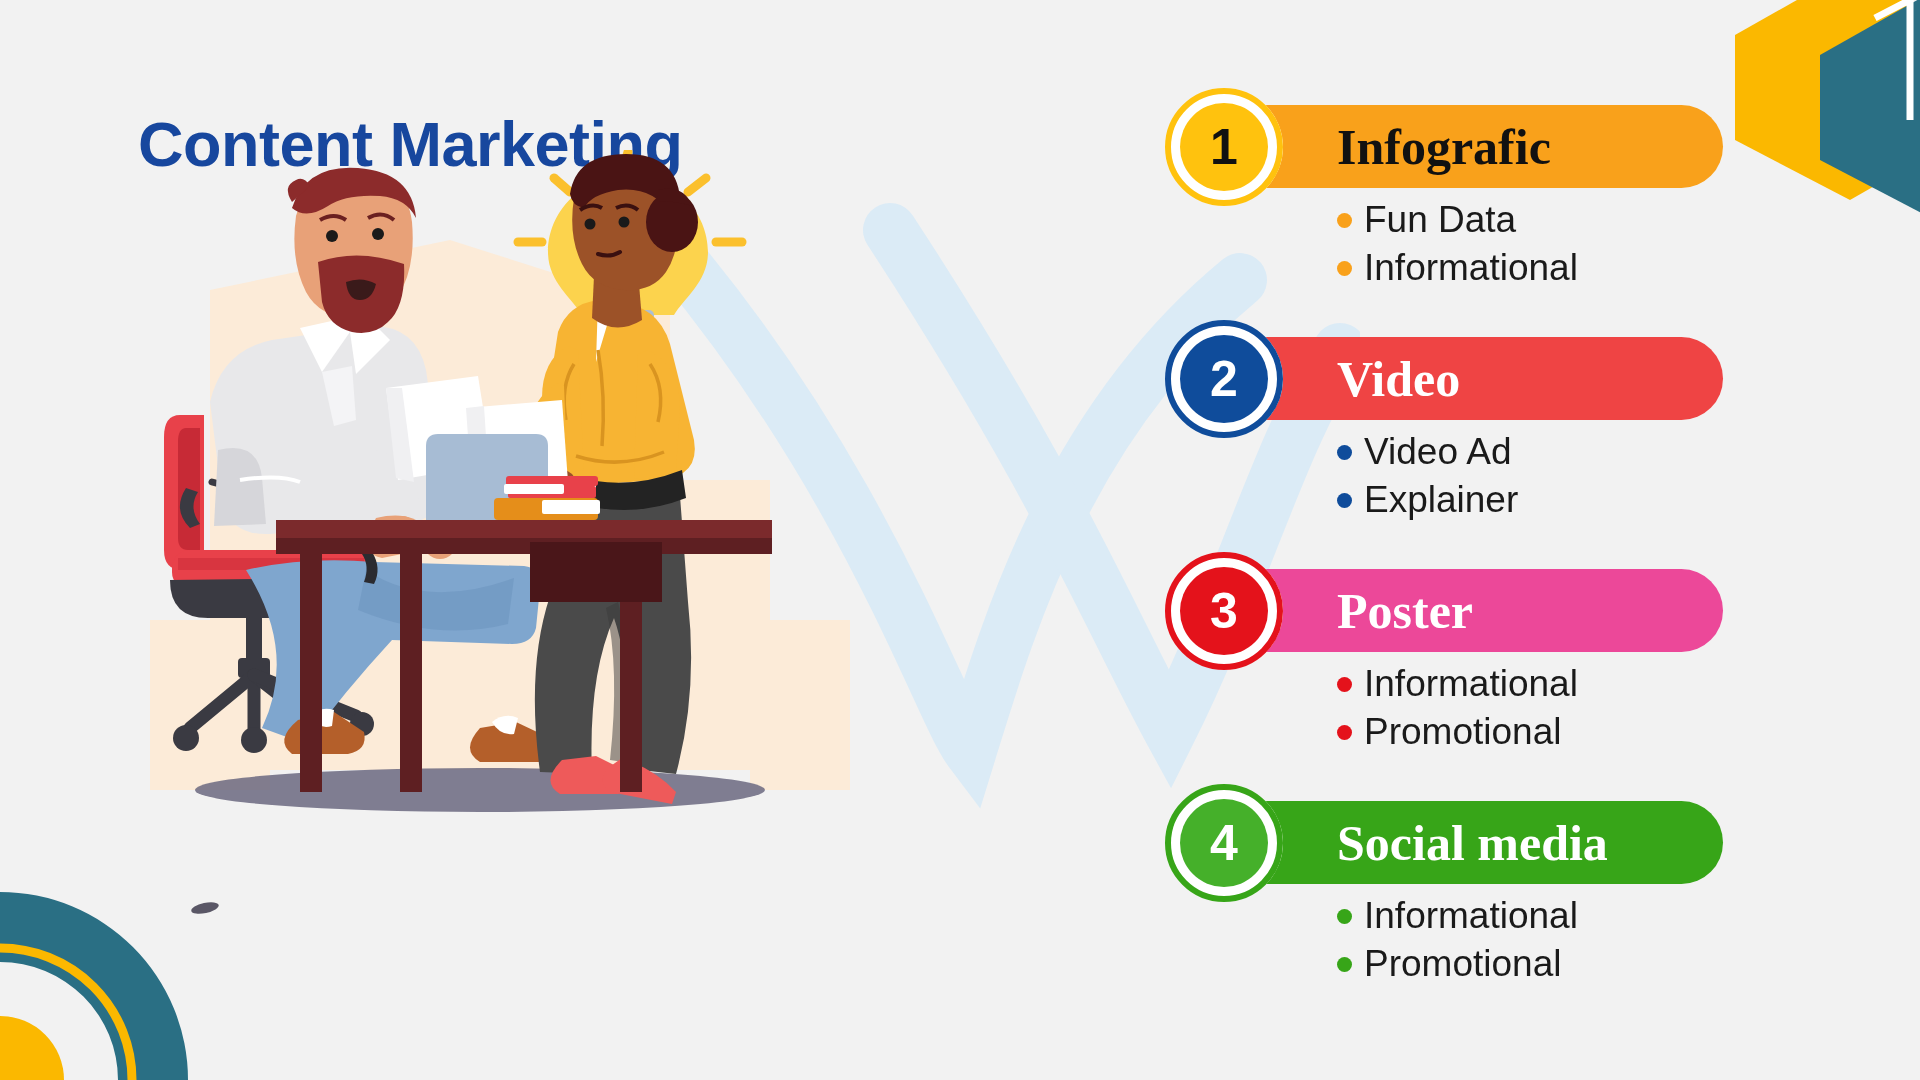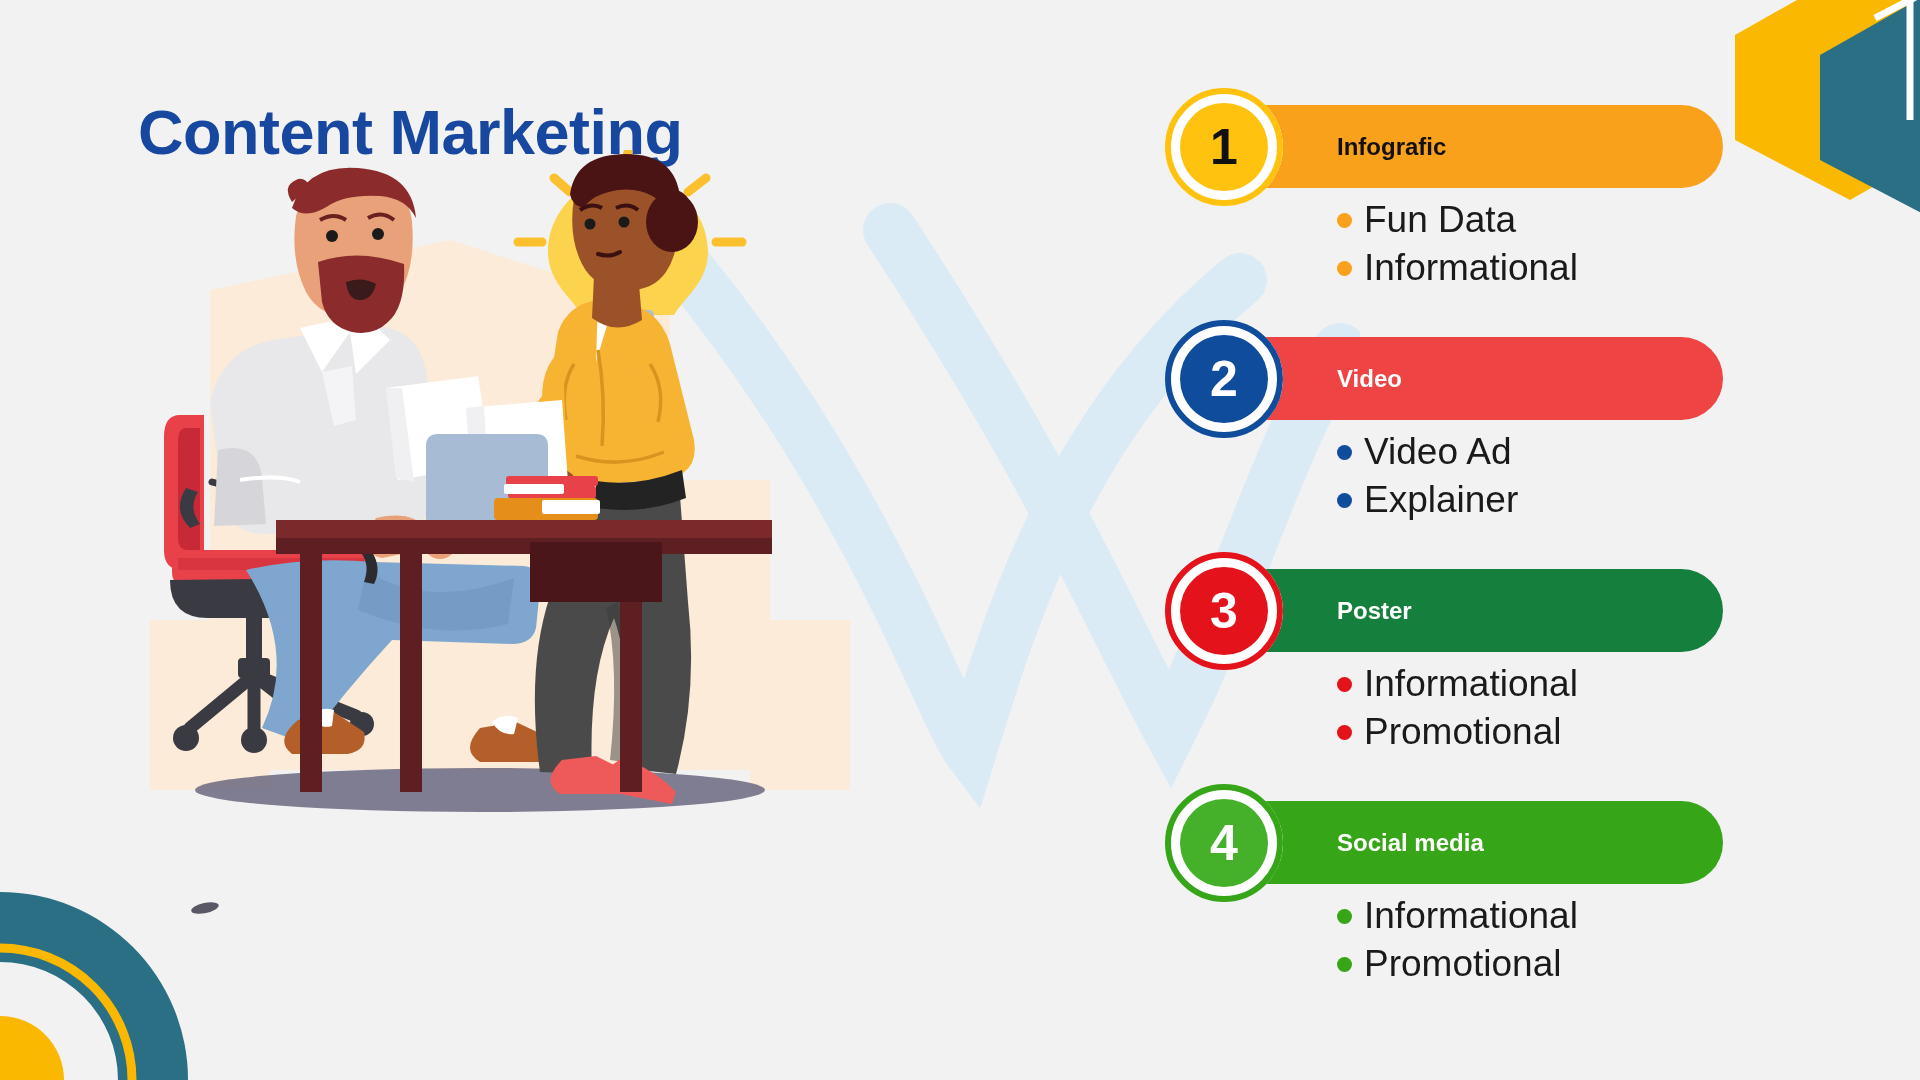--- a/index.html
+++ b/index.html
@@ -14,21 +14,21 @@
   
   .deco { position:absolute; pointer-events:none; }
 
   #deco-topright { top:0; right:0; width:260px; height:230px; }
 
   #deco-bottomleft { left:0; bottom:0; width:230px; height:240px; }
 
   
   .title {
     position:absolute;
-    left:138px; top:96px;
+    left:138px; top:108px;
     font-size:63px;
     font-weight:bold;
     color:#17479E;
     letter-spacing:-0.5px;
     white-space:nowrap;
   }
 
   
   #illustration { position:absolute; left:150px; top:150px; width:760px; height:790px; }
 
@@ -69,23 +69,24 @@
   .bar {
     position:absolute;
     left:52px; top:17px;
     width:506px; height:83px;
     border-radius:42px;
     display:flex; align-items:center;
     padding-left:120px;
     z-index:2;
   }
   .bar-label {
-    font-size:24px;
+    font-size:50px;
     font-weight:bold;
     white-space:nowrap;
+    font-family:Liberation Serif, serif;
   }
 
   .bullets {
     position:absolute;
     left:172px; top:108px;
     z-index:2;
   }
   .bullet {
     display:flex; align-items:center;
     height:48px;
@@ -339,21 +340,21 @@
         <span class="bullet-text">Video Ad</span>
       </div>
       <div class="bullet">
         <span class="dot" style="color: rgb(15, 76, 155);"></span>
         <span class="bullet-text">Explainer</span>
       </div>
     </div>
   </div>
 
   <div class="card">
-    <div class="bar" style="background: #15803d;">
+    <div class="bar" style="background: #ec4899;">
       <span class="bar-label" style="color: rgb(255, 255, 255);">Poster</span>
     </div>
     <div class="badge" style="color: rgb(228, 18, 27);">
       <div class="ring" style="color: rgb(228, 18, 27);"></div>
       <div class="disc" style="color: rgb(228, 18, 27);">
         <span class="num" style="color: rgb(255, 255, 255);">3</span>
       </div>
     </div>
     <div class="bullets">
       <div class="bullet">

